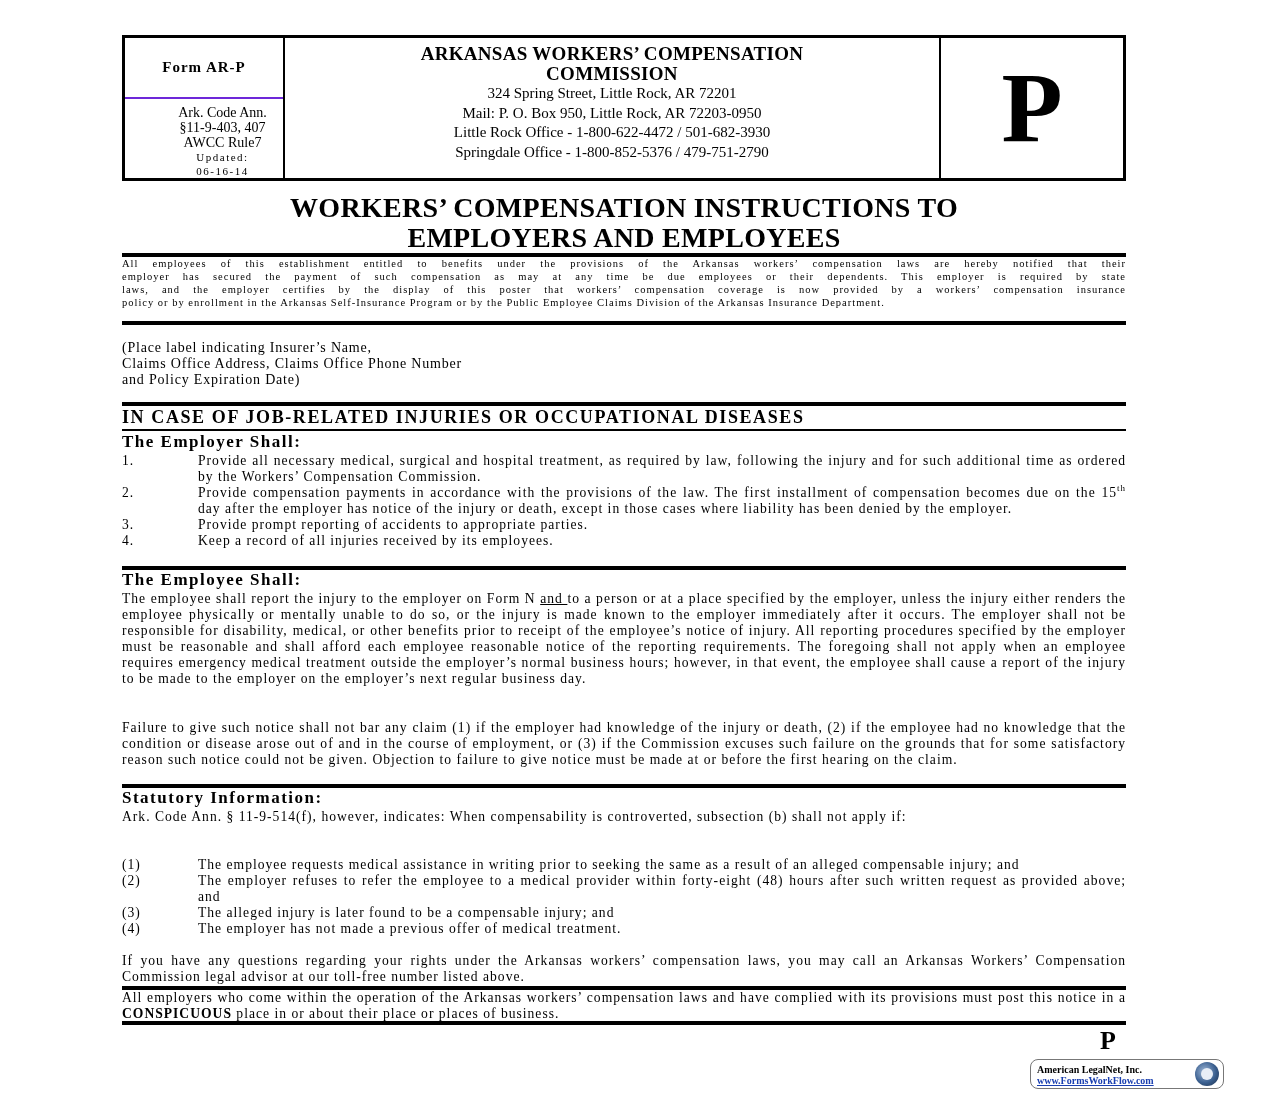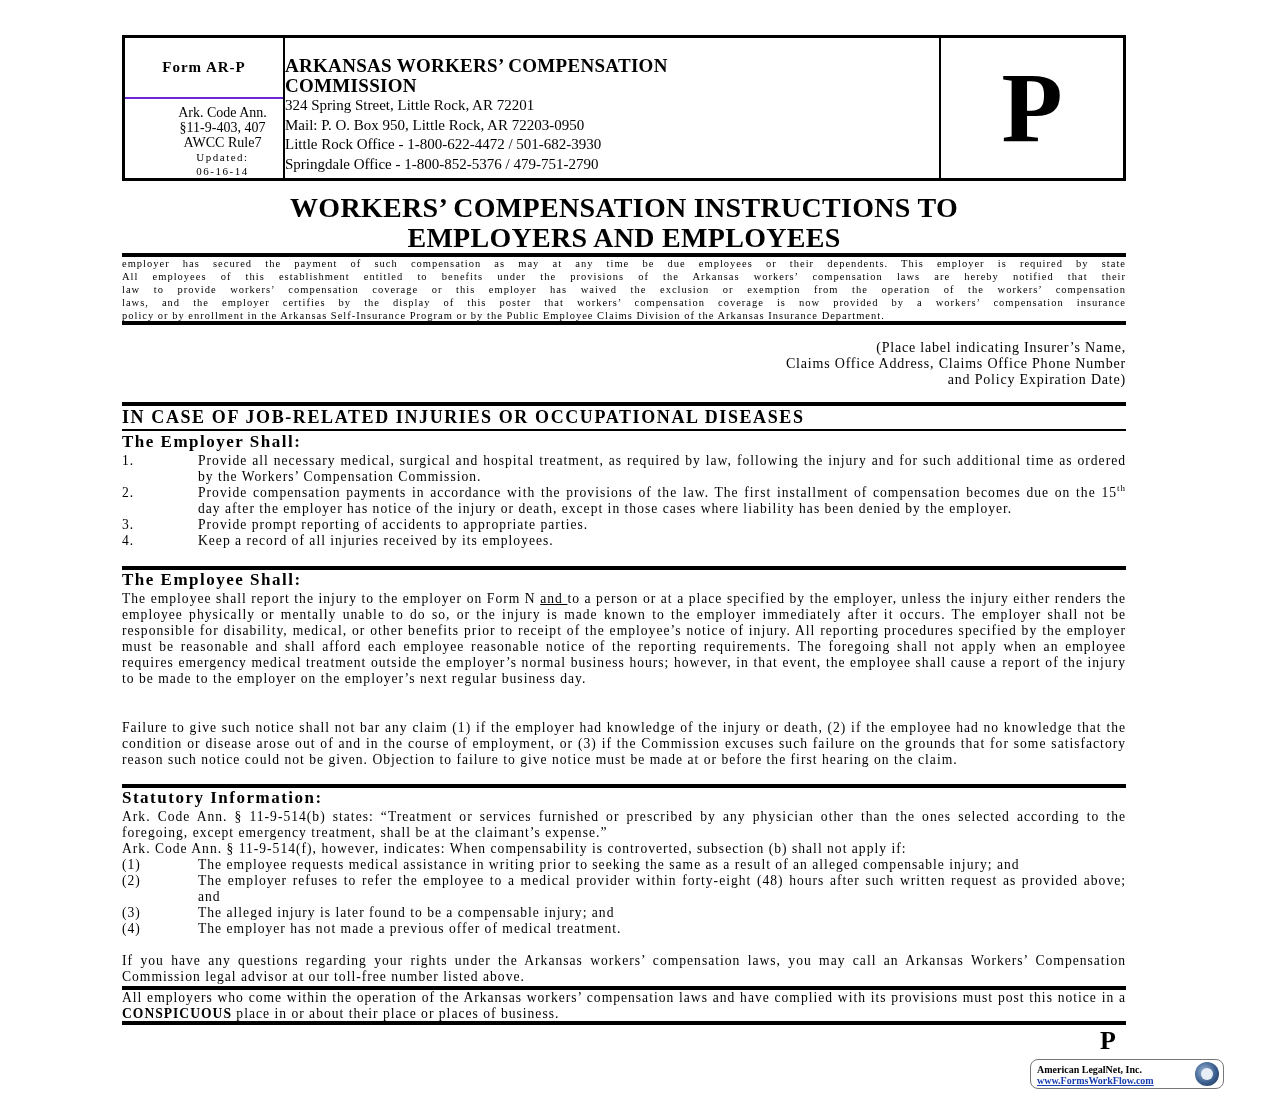--- a/index.html
+++ b/index.html
@@ -5,36 +5,36 @@
   html, body { margin: 0; padding: 0; background: #ffffff; }
   body { width: 1275px; height: 1100px; position: relative; font-family: "Liberation Serif", serif; color: #000; overflow: hidden; }
   .page { position: absolute; left: 122px; top: 35px; width: 1004px; }
 
   
   .header { position: absolute; left: 0; top: 0; width: 1004px; height: 146px; border: 3px solid #000; box-sizing: border-box; display: flex; }
   .hdr-left { width: 158px; border-right: 2px solid #000; display: flex; flex-direction: column; }
   .hdr-form { height: 62px; border-bottom: 2px solid #6d28d9; display: flex; align-items: center; justify-content: center; font-weight: bold; font-size: 15px; letter-spacing: 1px; }
   .hdr-cite { flex: 1; text-align: center; font-size: 14px; line-height: 15px; padding-top: 6px; margin-left: 37px; }
   .hdr-cite .small { font-size: 11px; letter-spacing: 1.5px; line-height: 14px; }
-  .hdr-mid { width: 654px; border-right: 2px solid #000; padding-top: 18px; }
+  .hdr-mid { width: 654px; border-right: 2px solid #000; text-align: center; padding-top: 6px; }
   .hdr-mid .agency { font-weight: bold; font-size: 19px; line-height: 20px; letter-spacing: 0.3px; }
   .hdr-mid .addr { font-size: 15px; line-height: 19.5px; }
   .hdr-right { flex: 1; display: flex; align-items: center; justify-content: center; font-weight: bold; font-size: 100px; line-height: 1; }
 
   .title { position: absolute; left: 0; top: 158px; width: 1004px; text-align: center; font-weight: bold; font-size: 28px; line-height: 30px; letter-spacing: 0.3px; }
 
   .rule { position: absolute; left: 0; width: 1004px; background: #000; }
   .rule.thick { height: 4px; }
   .rule.thin { height: 2px; }
 
   .intro { position: absolute; left: 0; top: 256px; width: 1004px; font-size: 10.5px; line-height: 13px; letter-spacing: 1px; text-align: justify; text-align-last: justify; }
   .intro span { display: block; }
   .intro span:last-child { text-align-last: left; }
 
-  .label-box { position: absolute; left: 0; top: 340px; width: 1004px; text-align: right; font-size: 14px; line-height: 16px; letter-spacing: 0.8px; }
+  .label-box { position: absolute; left: 0; top: 340px; width: 1004px; text-align: left; font-size: 14px; line-height: 16px; letter-spacing: 0.8px; }
 
   .section-head { position: absolute; left: 0; width: 1004px; font-weight: bold; font-size: 18px; letter-spacing: 1.6px; }
   .sub-head { position: absolute; left: 0; width: 1004px; text-align: left; font-weight: bold; font-size: 17px; letter-spacing: 1.5px; }
 
   .body-text { position: absolute; left: 0; width: 1004px; font-size: 13.6px; line-height: 16px; letter-spacing: 1px; }
   .numlist { position: absolute; left: 0; width: 1004px; font-size: 13.6px; line-height: 16px; letter-spacing: 1px; }
   .numlist .item { display: flex; }
   .numlist .num { width: 76px; flex: none; }
   .numlist .txt { flex: 1; text-align: justify; }
   .justified-para { text-align: justify; }
@@ -76,23 +76,22 @@
   </div>
 
   <div class="title">
     <div>WORKERS’ COMPENSATION INSTRUCTIONS TO</div>
     <div>EMPLOYERS AND EMPLOYEES</div>
   </div>
 
   <div class="rule thick" style="top:218px;"></div>
 
   <div class="intro" style="top:222px;">
+    <span>All employees of this establishment entitled to benefits under the provisions of the Arkansas workers’ compensation laws are hereby notified that their</span>
     <span>employer has secured the payment of such compensation as may at any time be due employees or their dependents.  This employer is required by state</span>
-    <span>All employees of this establishment entitled to benefits under the provisions of the Arkansas workers’ compensation laws are hereby notified that their</span>
-    <span>law to provide workers’ compensation coverage or this employer has waived the exclusion or exemption from the operation of the workers’ compensation</span>
     <span>laws, and the employer certifies by the display of this poster that workers’ compensation coverage is now provided by a workers’ compensation insurance</span>
     <span>policy or by enrollment in the Arkansas Self-Insurance Program or by the Public Employee Claims Division of the Arkansas Insurance Department.</span>
   </div>
 
   <div class="rule thick" style="top:286px;"></div>
 
   <div class="label-box" style="top:305px;">
     <div>(Place label indicating Insurer’s Name,</div>
     <div>Claims Office Address, Claims Office Phone Number</div>
     <div>and Policy Expiration Date)</div>
@@ -129,21 +128,20 @@
   <div class="body-text justified-para" style="top:556px;">
     <span>The employee shall report the injury to the employer on Form N </span><span class="u">and </span><span>to a person or at a place specified by the employer, unless the injury either renders the employee physically or mentally unable to do so, or the injury is made known to the employer immediately after it occurs. The employer shall not be responsible for disability, medical, or other benefits prior to receipt of the employee’s notice of injury.  All reporting procedures specified by the employer  must be reasonable and shall afford each employee reasonable notice of the reporting requirements.  The foregoing shall not apply when an employee requires emergency medical treatment outside the employer’s normal business hours; however, in that event, the employee shall cause a report of the injury to be made to the employer on the employer’s next regular business day.</span>
   </div>
 
   <div class="body-text justified-para" style="top:685px;">Failure to give such notice shall not bar any claim (1) if the employer had knowledge of the injury or death, (2) if the employee had no knowledge that the condition or disease arose out of and in the course of employment, or (3) if the Commission excuses such failure on the grounds that for some satisfactory reason such notice could not be given.  Objection to failure to give notice must be made at or before the first hearing on the claim.</div>
 
   <div class="rule thick" style="top:749px;"></div>
   <div class="sub-head" style="top:753px;">Statutory Information:</div>
 
   <div class="body-text justified-para" style="top:774px;">
-    <div>Ark. Code Ann. § 11-9-514(b) states: “Treatment or services furnished or prescribed by any physician other than the ones selected according to the foregoing, except emergency treatment, shall be at the claimant’s expense.”</div>
     <div>Ark. Code Ann. § 11-9-514(f), however, indicates: When compensability is controverted, subsection (b) shall not apply if:</div>
   </div>
 
   <div class="numlist" style="top:822px;">
     <div class="item">
       <span class="num">(1)</span>
       <span class="txt">The employee requests medical assistance in writing prior to seeking the same as a result of an alleged compensable injury; and</span>
     </div>
     <div class="item">
       <span class="num">(2)</span>

